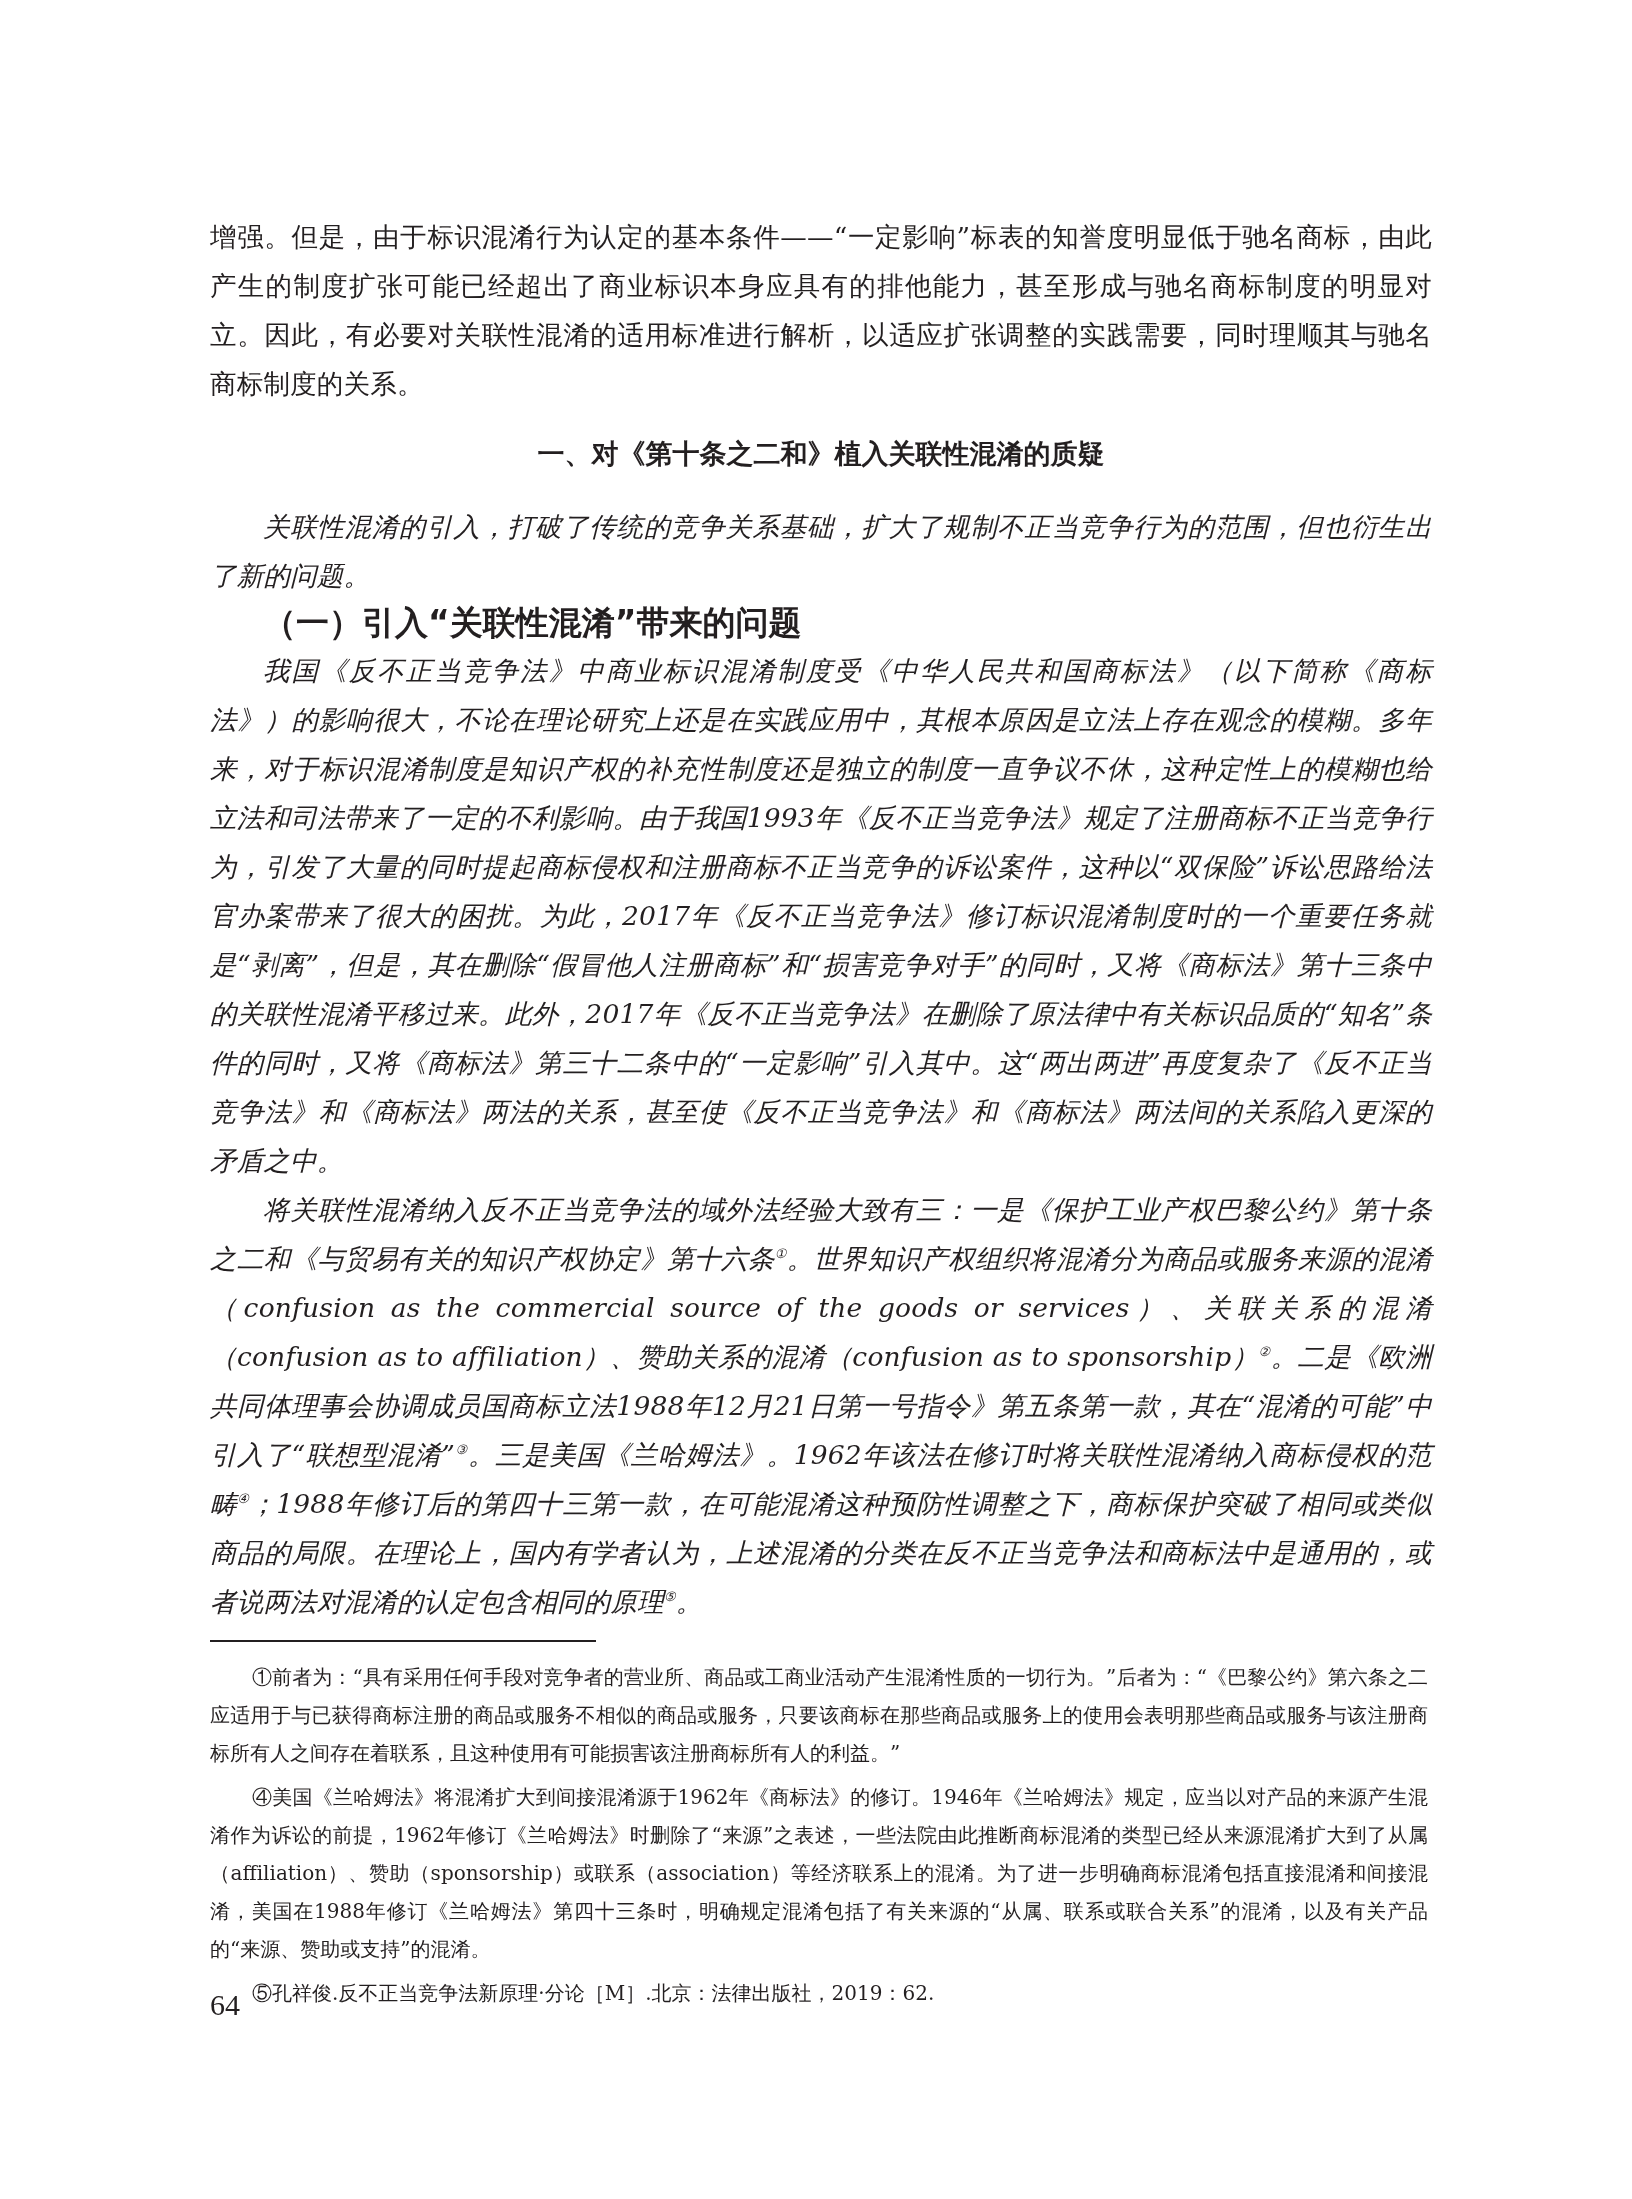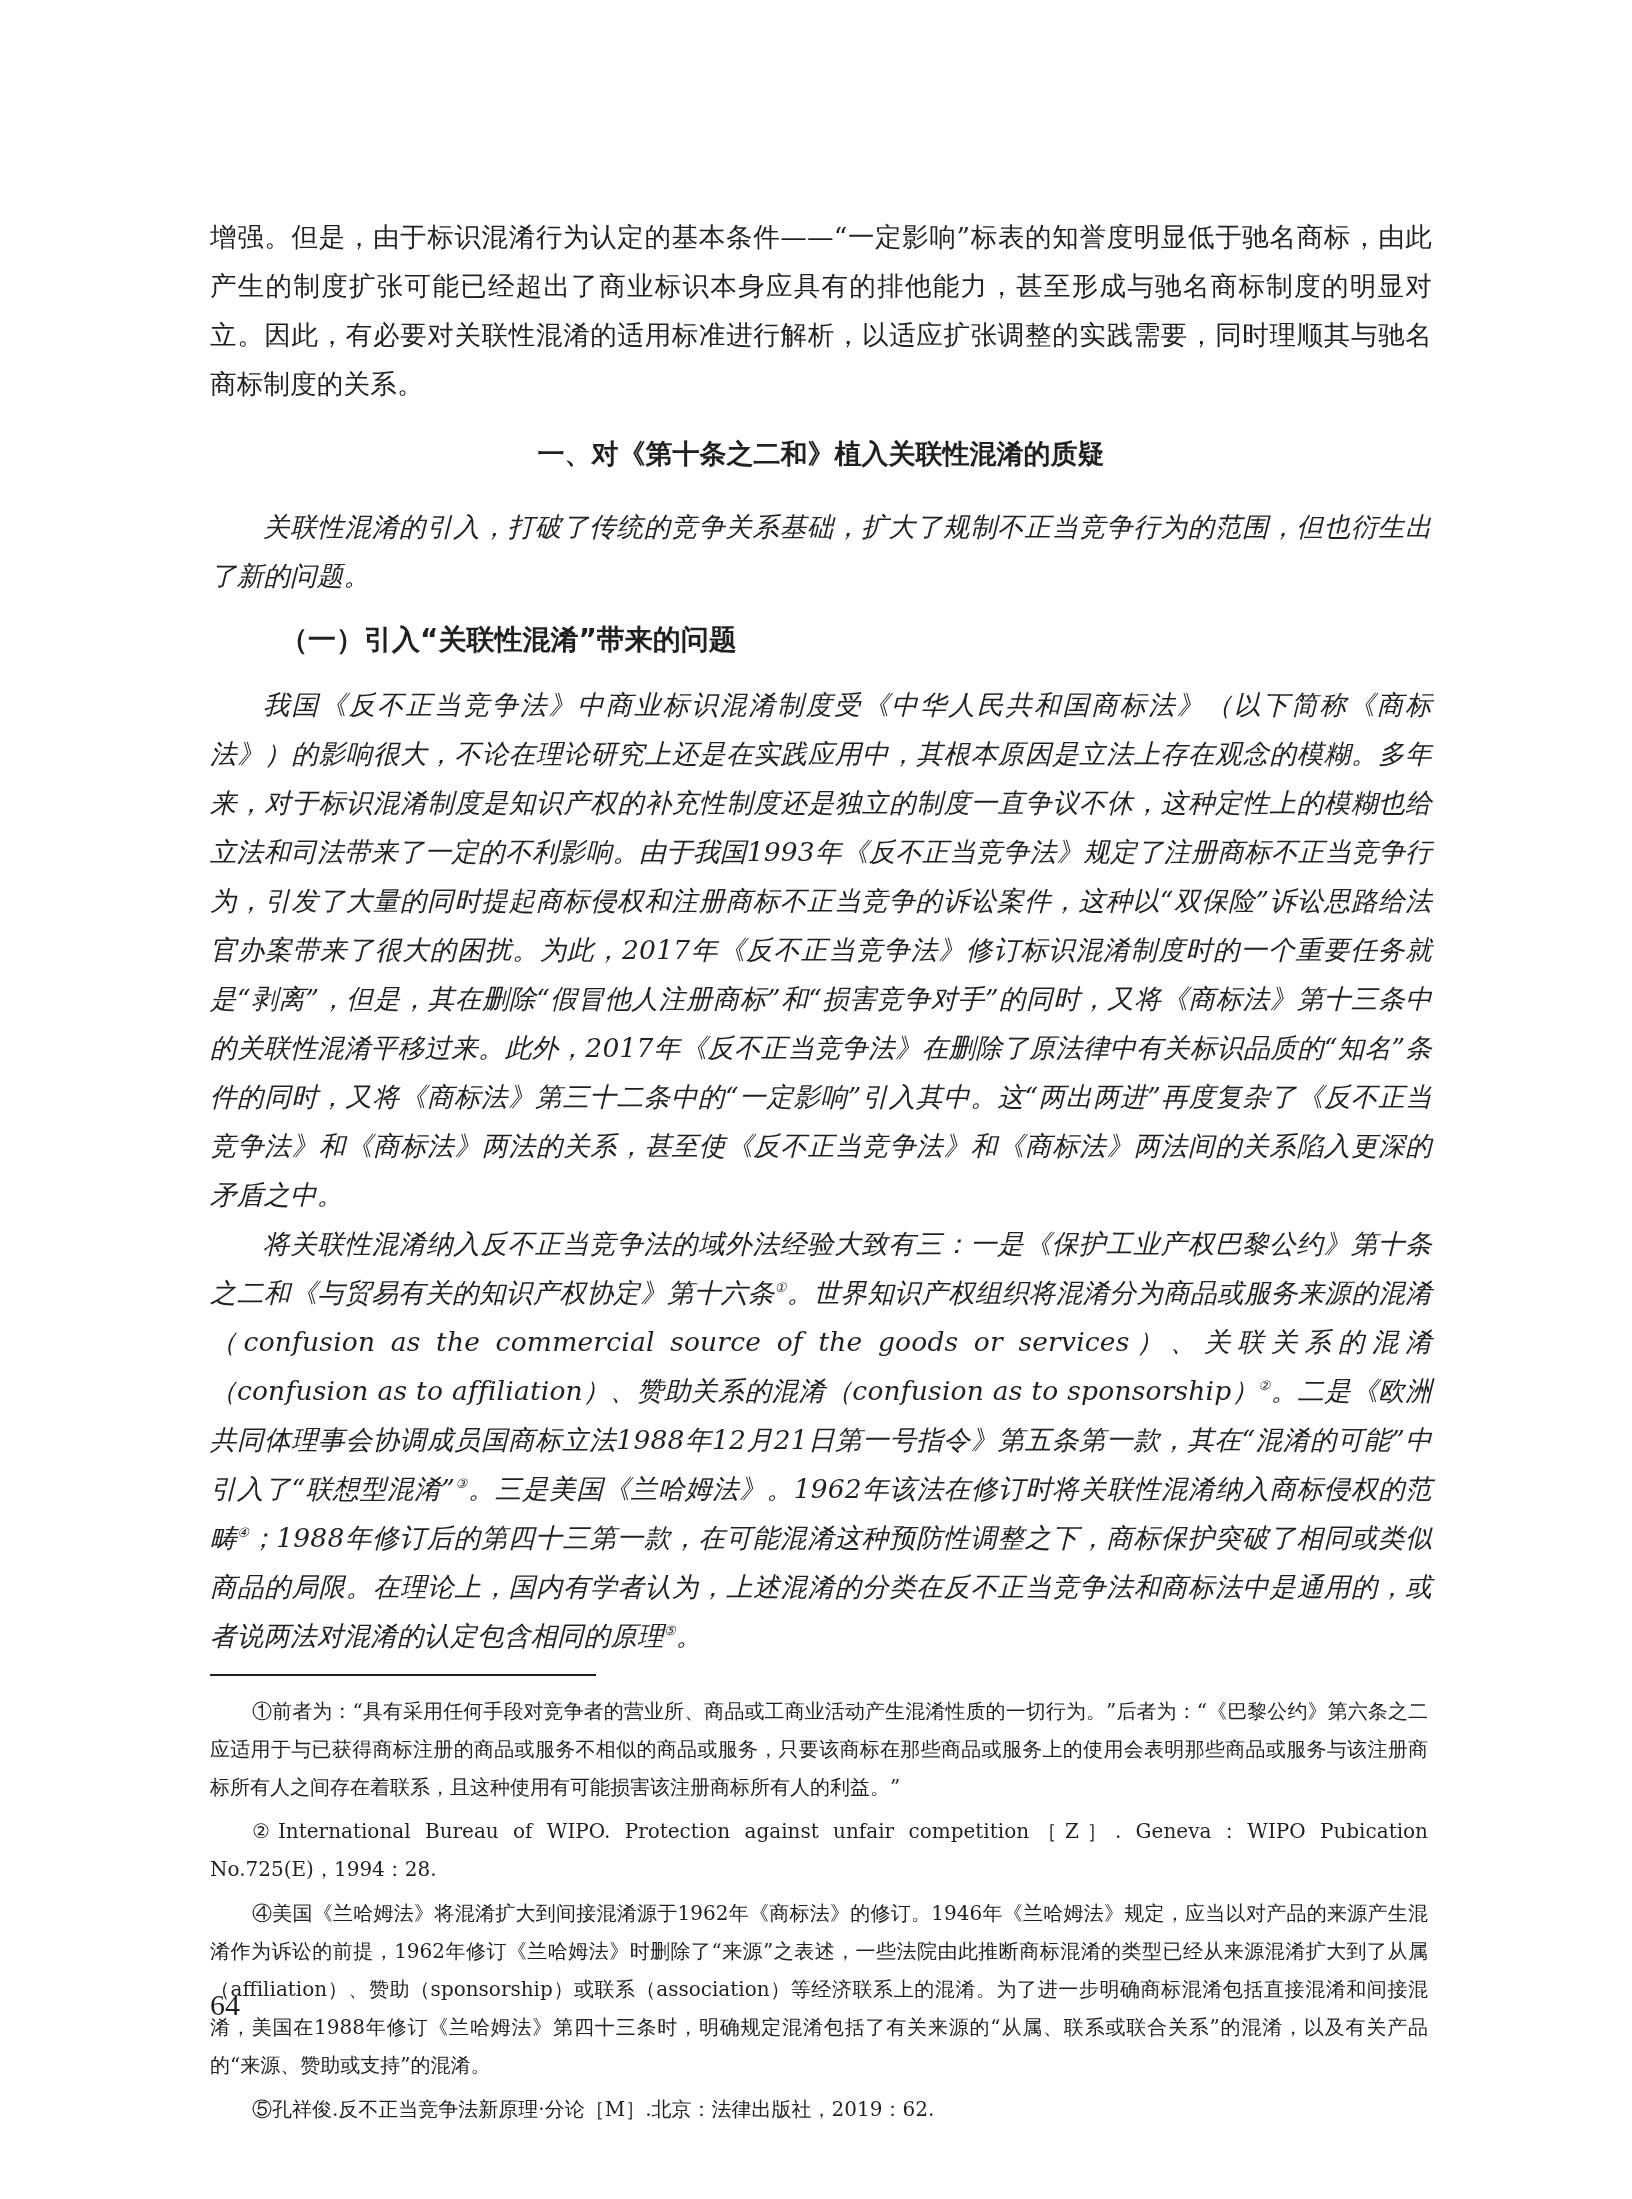--- a/index.html
+++ b/index.html
@@ -28,23 +28,23 @@
     font-family: "DejaVu Sans", "Liberation Sans", sans-serif;
     font-weight: bold;
     font-size: 27px;
     text-align: center;
     margin: 26px 0 28px 0;
     line-height: 40px;
   }
   .sub-title {
     font-family: "DejaVu Sans", "Liberation Sans", sans-serif;
     font-weight: bold;
-    font-size: 28px;
+    font-size: 33px;
     line-height: 46px;
-    margin: 17px;
+    margin: 0;
     text-indent: 53px;
   }
   sup.fn {
     font-size: 13px;
     vertical-align: super;
     line-height: 0;
   }
   .rule {
     width: 386px;
     height: 2px;
@@ -80,19 +80,18 @@
   <h3 class="sub-title">（一）引入“关联性混淆”带来的问题</h3>
 
   <p class="body-p indent">我国《反不正当竞争法》中商业标识混淆制度受《中华人民共和国商标法》（以下简称《商标法》）的影响很大，不论在理论研究上还是在实践应用中，其根本原因是立法上存在观念的模糊。多年来，对于标识混淆制度是知识产权的补充性制度还是独立的制度一直争议不休，这种定性上的模糊也给立法和司法带来了一定的不利影响。由于我国1993年《反不正当竞争法》规定了注册商标不正当竞争行为，引发了大量的同时提起商标侵权和注册商标不正当竞争的诉讼案件，这种以“双保险”诉讼思路给法官办案带来了很大的困扰。为此，2017年《反不正当竞争法》修订标识混淆制度时的一个重要任务就是“剥离”，但是，其在删除“假冒他人注册商标”和“损害竞争对手”的同时，又将《商标法》第十三条中的关联性混淆平移过来。此外，2017年《反不正当竞争法》在删除了原法律中有关标识品质的“知名”条件的同时，又将《商标法》第三十二条中的“一定影响”引入其中。这“两出两进”再度复杂了《反不正当竞争法》和《商标法》两法的关系，甚至使《反不正当竞争法》和《商标法》两法间的关系陷入更深的矛盾之中。</p>
 
   <p class="body-p indent"><span>将关联性混淆纳入反不正当竞争法的域外法经验大致有三：一是《保护工业产权巴黎公约》第十条之二和《与贸易有关的知识产权协定》第十六条</span><sup class="fn">①</sup><span>。世界知识产权组织将混淆分为商品或服务来源的混淆（confusion as the commercial source of the goods or services）、关联关系的混淆（confusion as to affiliation）、赞助关系的混淆（confusion as to sponsorship）</span><sup class="fn">②</sup><span>。二是《欧洲共同体理事会协调成员国商标立法1988年12月21日第一号指令》第五条第一款，其在“混淆的可能”中引入了“联想型混淆”</span><sup class="fn">③</sup><span>。三是美国《兰哈姆法》。1962年该法在修订时将关联性混淆纳入商标侵权的范畴</span><sup class="fn">④</sup><span>；1988年修订后的第四十三第一款，在可能混淆这种预防性调整之下，商标保护突破了相同或类似商品的局限。在理论上，国内有学者认为，上述混淆的分类在反不正当竞争法和商标法中是通用的，或者说两法对混淆的认定包含相同的原理</span><sup class="fn">⑤</sup><span>。</span></p>
 
   <div class="rule"></div>
 
   <div>
     <p class="note">①前者为：“具有采用任何手段对竞争者的营业所、商品或工商业活动产生混淆性质的一切行为。”后者为：“《巴黎公约》第六条之二应适用于与已获得商标注册的商品或服务不相似的商品或服务，只要该商标在那些商品或服务上的使用会表明那些商品或服务与该注册商标所有人之间存在着联系，且这种使用有可能损害该注册商标所有人的利益。”</p>
-    <p class="note">②International Bureau of WIPO. Protection against unfair competition［Z］. Geneva：WIPO Pubication No.725(E)，1994：28.</p>
     <p class="note">④美国《兰哈姆法》将混淆扩大到间接混淆源于1962年《商标法》的修订。1946年《兰哈姆法》规定，应当以对产品的来源产生混淆作为诉讼的前提，1962年修订《兰哈姆法》时删除了“来源”之表述，一些法院由此推断商标混淆的类型已经从来源混淆扩大到了从属（affiliation）、赞助（sponsorship）或联系（association）等经济联系上的混淆。为了进一步明确商标混淆包括直接混淆和间接混淆，美国在1988年修订《兰哈姆法》第四十三条时，明确规定混淆包括了有关来源的“从属、联系或联合关系”的混淆，以及有关产品的“来源、赞助或支持”的混淆。</p>
     <p class="note">⑤孔祥俊.反不正当竞争法新原理·分论［M］.北京：法律出版社，2019：62.</p>
   </div>
 </div>
 
 <div class="page-number">64</div>
 
 </body></html>

